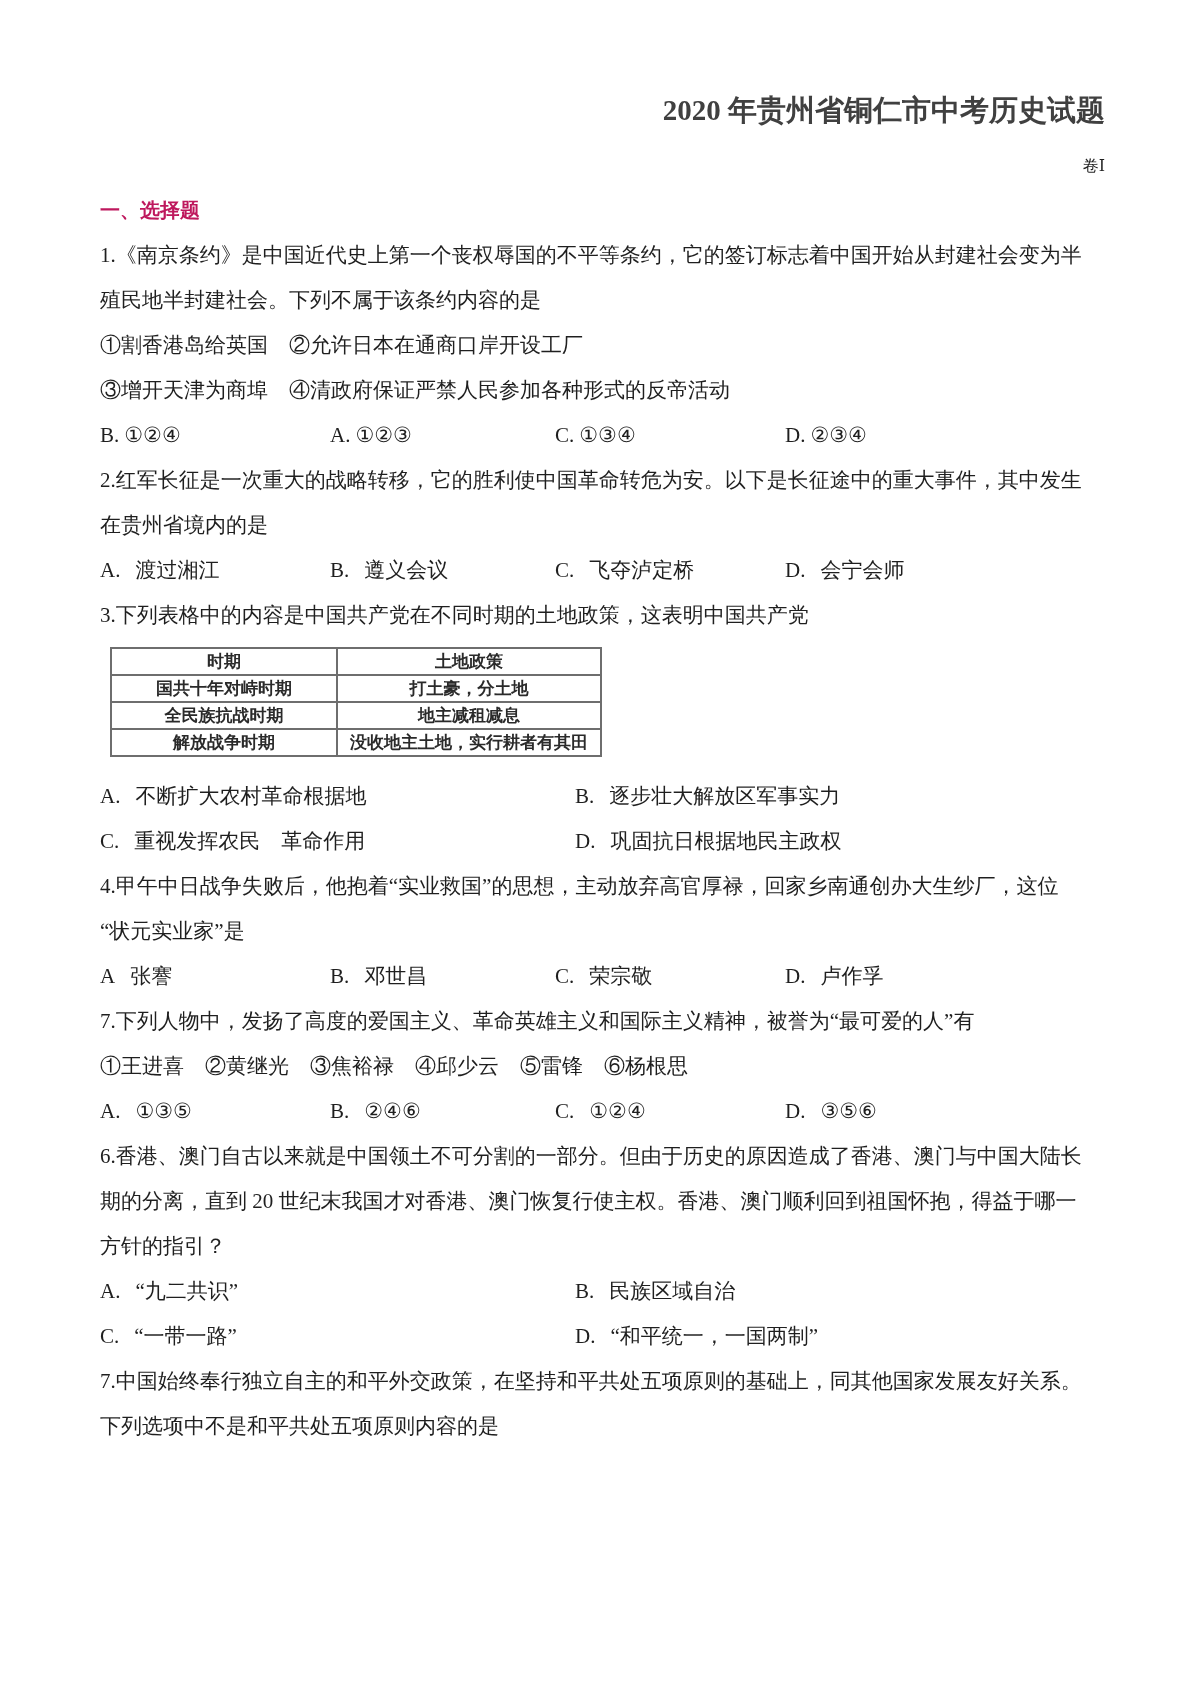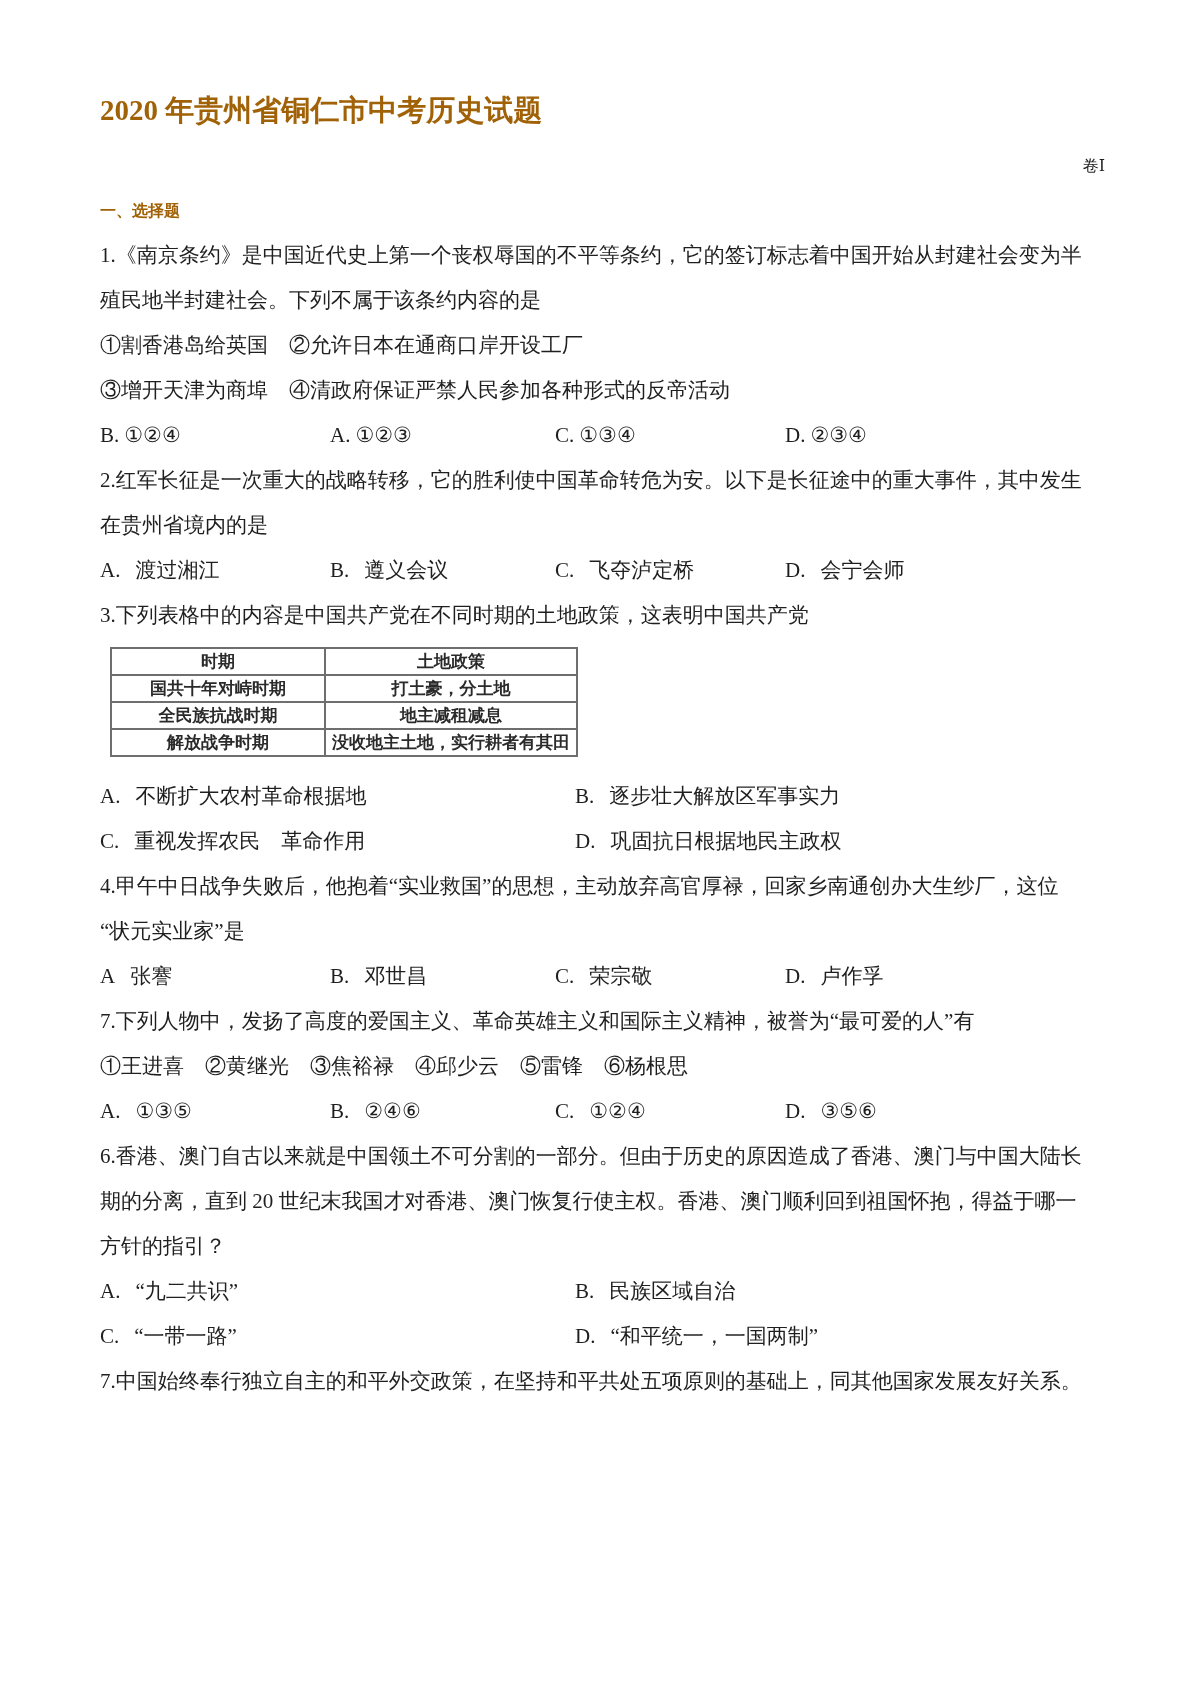--- a/index.html
+++ b/index.html
@@ -10,38 +10,38 @@
     margin: 0 auto;
     background: #ffffff;
     overflow: hidden;
     box-sizing: border-box;
     padding: 88px 95px 0 100px;
     font-family: "Liberation Serif", "DejaVu Serif", serif;
     color: #1f1f1f;
   }
   .title {
     height: 45px; line-height: 45px;
-    text-align: left;
+    text-align: right;
     font-size: 29px;
     font-weight: bold;
-    color: #a16207;
+    color: #404040;
     white-space: nowrap;
   }
   .volume {
     height: 45px; line-height: 45px;
     margin-top: 10px;
     text-align: right;
     font-size: 16px;
     white-space: nowrap;
   }
   .section-heading {
     height: 45px; line-height: 45px;
-    font-size: 16px;
+    font-size: 20px;
     font-weight: bold;
-    color: #a16207;
+    color: #be185d;
     white-space: nowrap;
   }
   .line {
     height: 45px; line-height: 45px;
     font-size: 21px;
     white-space: nowrap;
   }
   .opt-row {
     display: grid;
     height: 45px; line-height: 45px;
@@ -58,21 +58,21 @@
     margin: 9px 0 17px 10px;
     table-layout: fixed;
   }
   .policy-table th, .policy-table td {
     border: 2px solid #6e6e6e;
     font-size: 17px;
     font-weight: 600;
     color: #2a2a2a;
     text-align: center;
     height: 22px;
-    padding: 1px 6px;
+    padding: 1px 12px;
     white-space: nowrap;
   }
   .policy-table .col-period { width: 200px; }
   .policy-table .col-policy { width: 230px; }
 </style>
 </head>
 <body>
 
 <div class="page">
 
@@ -167,15 +167,16 @@
       <div class="opt"><span class="label">B.</span><span>民族区域自治</span></div>
     </div>
     <div class="opt-row cols2 gap-m">
       <div class="opt"><span class="label">C.</span><span>“一带一路”</span></div>
       <div class="opt"><span class="label">D.</span><span>“和平统一，一国两制”</span></div>
     </div>
   </div>
 
   <div>
     <div class="line">7.中国始终奉行独立自主的和平外交政策，在坚持和平共处五项原则的基础上，同其他国家发展友好关系。</div>
+    <div class="line">下列选项中不是和平共处五项原则内容的是</div>
   </div>
 
 </div>
 
 </body></html>

